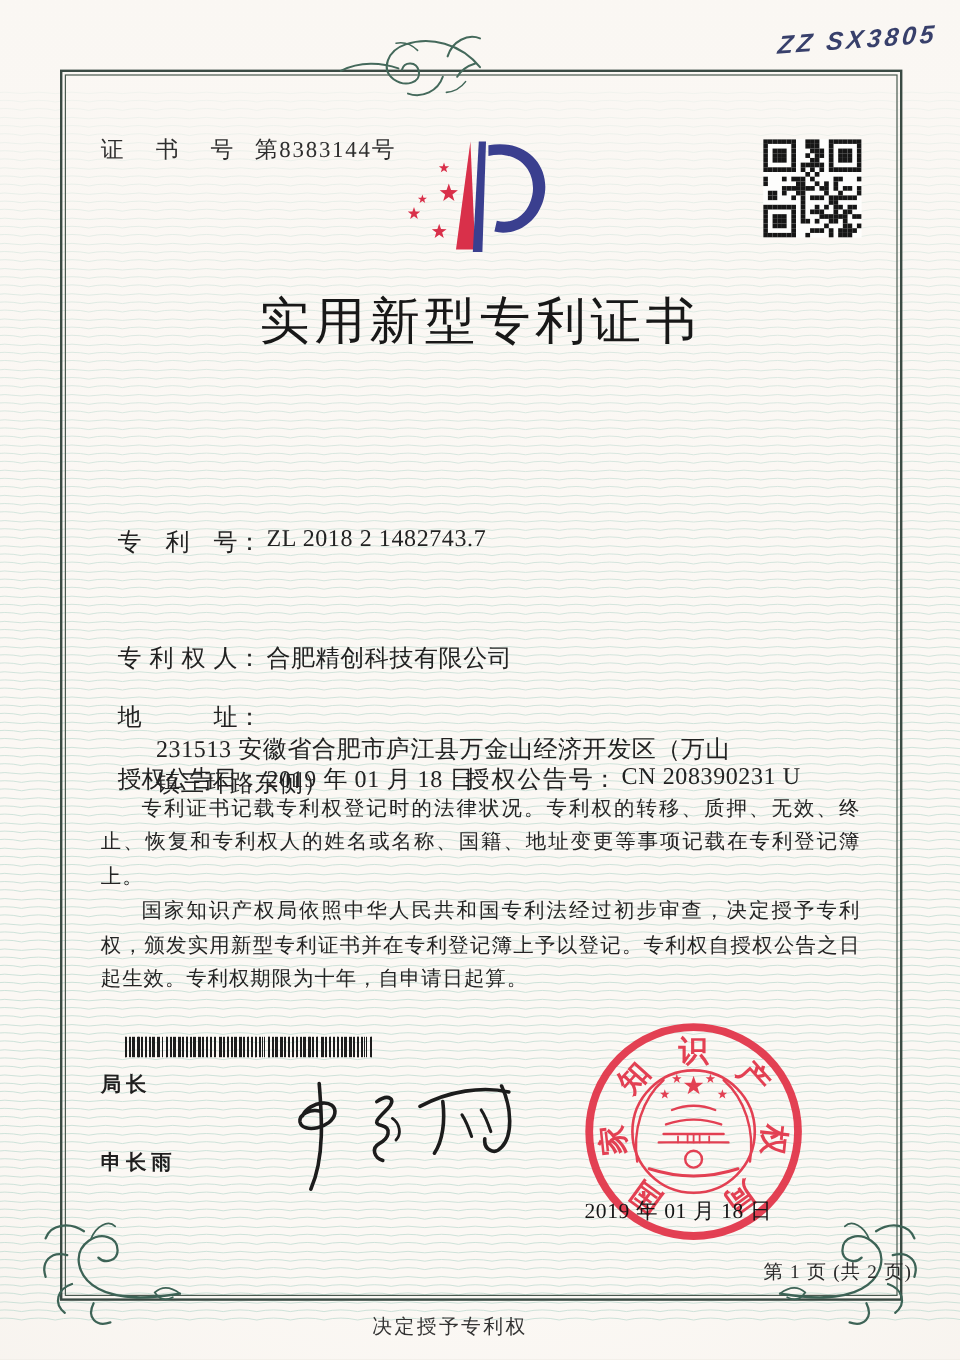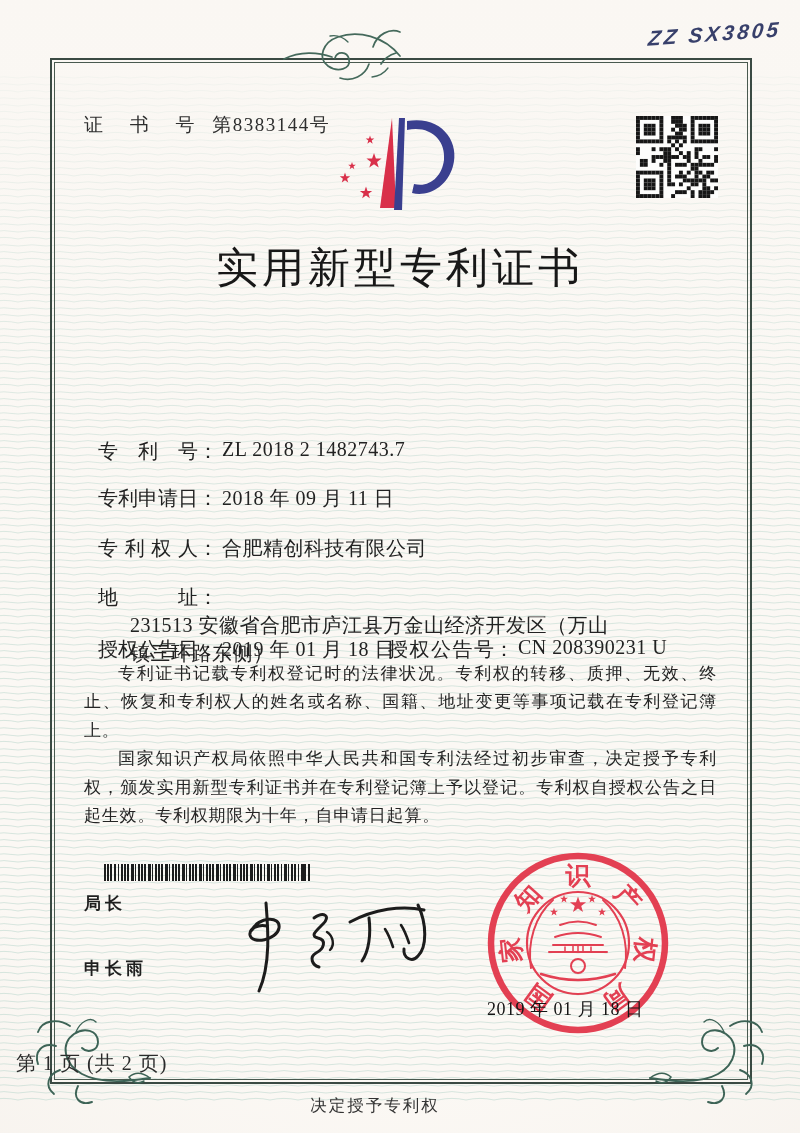--- a/index.html
+++ b/index.html
@@ -53,21 +53,21 @@
     background-image:
       repeating-linear-gradient(90deg,#1d1d1d 0px,#1d1d1d 1.6px,rgba(0,0,0,0) 1.6px,rgba(0,0,0,0) 3.4px),
       repeating-linear-gradient(90deg,#1d1d1d 0px,#1d1d1d 1px,rgba(0,0,0,0) 1px,rgba(0,0,0,0) 5.7px);}
 
   .signer{left:84px;font-family:"Liberation Sans","DejaVu Sans",sans-serif;
     font-size:17px;font-weight:600;letter-spacing:4px;color:#1f1f1f;}
   .signer.t1{top:892px;} .signer.t2{top:957px;text-align:right;}
 
   .sealdate{left:487px;top:997px;font-size:18px;letter-spacing:.5px;color:#151515;z-index:6;}
 
-  .pageinfo{left:16px;top:1050px;width:756px;text-align:left;font-size:20px;letter-spacing:1px;color:#2b2b2b;}
+  .pageinfo{left:4px;top:1050px;width:756px;text-align:right;font-size:16px;letter-spacing:1px;color:#2b2b2b;}
   .backnote{left:0;top:1095px;width:750px;text-align:center;font-size:16.5px;letter-spacing:2px;color:#333;}
 </style>
 </head>
 <body>
 
 <div class="page">
 
   <svg id="waves" width="800" height="1133" viewBox="0 0 800 1133">
       <path d="M-10 78 q14 -2.4 28 0 q14 -2.4 28 0 q14 -2.4 28 0 q14 -2.4 28 0 q14 -2.4 28 0 q14 -2.4 28 0 q14 -2.4 28 0 q14 -2.4 28 0 q14 -2.4 28 0 q14 -2.4 28 0 q14 -2.4 28 0 q14 -2.4 28 0 q14 -2.4 28 0 q14 -2.4 28 0 q14 -2.4 28 0 q14 -2.4 28 0 q14 -2.4 28 0 q14 -2.4 28 0 q14 -2.4 28 0 q14 -2.4 28 0 q14 -2.4 28 0 q14 -2.4 28 0 q14 -2.4 28 0 q14 -2.4 28 0 q14 -2.4 28 0 q14 -2.4 28 0 q14 -2.4 28 0 q14 -2.4 28 0 q14 -2.4 28 0 q14 -2.4 28 0" fill="none" stroke="#c3dcd3" stroke-width="0.8" opacity="0.85"></path>
       <path d="M-10 85 q14 -2.8 28 0 q14 -2.8 28 0 q14 -2.8 28 0 q14 -2.8 28 0 q14 -2.8 28 0 q14 -2.8 28 0 q14 -2.8 28 0 q14 -2.8 28 0 q14 -2.8 28 0 q14 -2.8 28 0 q14 -2.8 28 0 q14 -2.8 28 0 q14 -2.8 28 0 q14 -2.8 28 0 q14 -2.8 28 0 q14 -2.8 28 0 q14 -2.8 28 0 q14 -2.8 28 0 q14 -2.8 28 0 q14 -2.8 28 0 q14 -2.8 28 0 q14 -2.8 28 0 q14 -2.8 28 0 q14 -2.8 28 0 q14 -2.8 28 0 q14 -2.8 28 0 q14 -2.8 28 0 q14 -2.8 28 0 q14 -2.8 28 0 q14 -2.8 28 0" fill="none" stroke="#c3dcd3" stroke-width="0.8" opacity="0.85"></path>
@@ -500,23 +500,20 @@
       <rect x="16" y="80" width="4" height="4" fill="#161616"></rect>
       <rect x="20" y="80" width="4" height="4" fill="#161616"></rect>
       <rect x="24" y="80" width="4" height="4" fill="#161616"></rect>
     </svg>
 
   <div class="abs title">实用新型专利证书</div>
 
   <div class="abs frow" style="top:438px">
     <span class="f-label">专利号</span><span class="f-colon">：</span><span class="f-value">ZL 2018 2 1482743.7</span>
   </div>
-  <div class="abs frow" style="top:485px">
-    <span class="f-label">专利申请日</span><span class="f-colon">：</span><span class="f-value">2018 年 09 月 11 日</span>
-  </div>
   <div class="abs frow" style="top:535px">
     <span class="f-label">专利权人</span><span class="f-colon">：</span><span class="f-value">合肥精创科技有限公司</span>
   </div>
   <div class="abs frow addr" style="top:584px">
     <span class="f-label">地址</span><span class="f-colon">：</span><span class="f-value">231513 安徽省合肥市庐江县万金山经济开发区（万山镇三环路东侧）</span>
   </div>
   <div class="abs frow" style="top:636px">
     <span class="f-label">授权公告日</span><span class="f-colon">：</span><span class="f-value">2019 年 01 月 18 日</span>
     <span class="grant-right">
       <span class="f-label">授权公告号</span><span class="f-colon">：</span><span class="f-value">CN 208390231 U</span>

